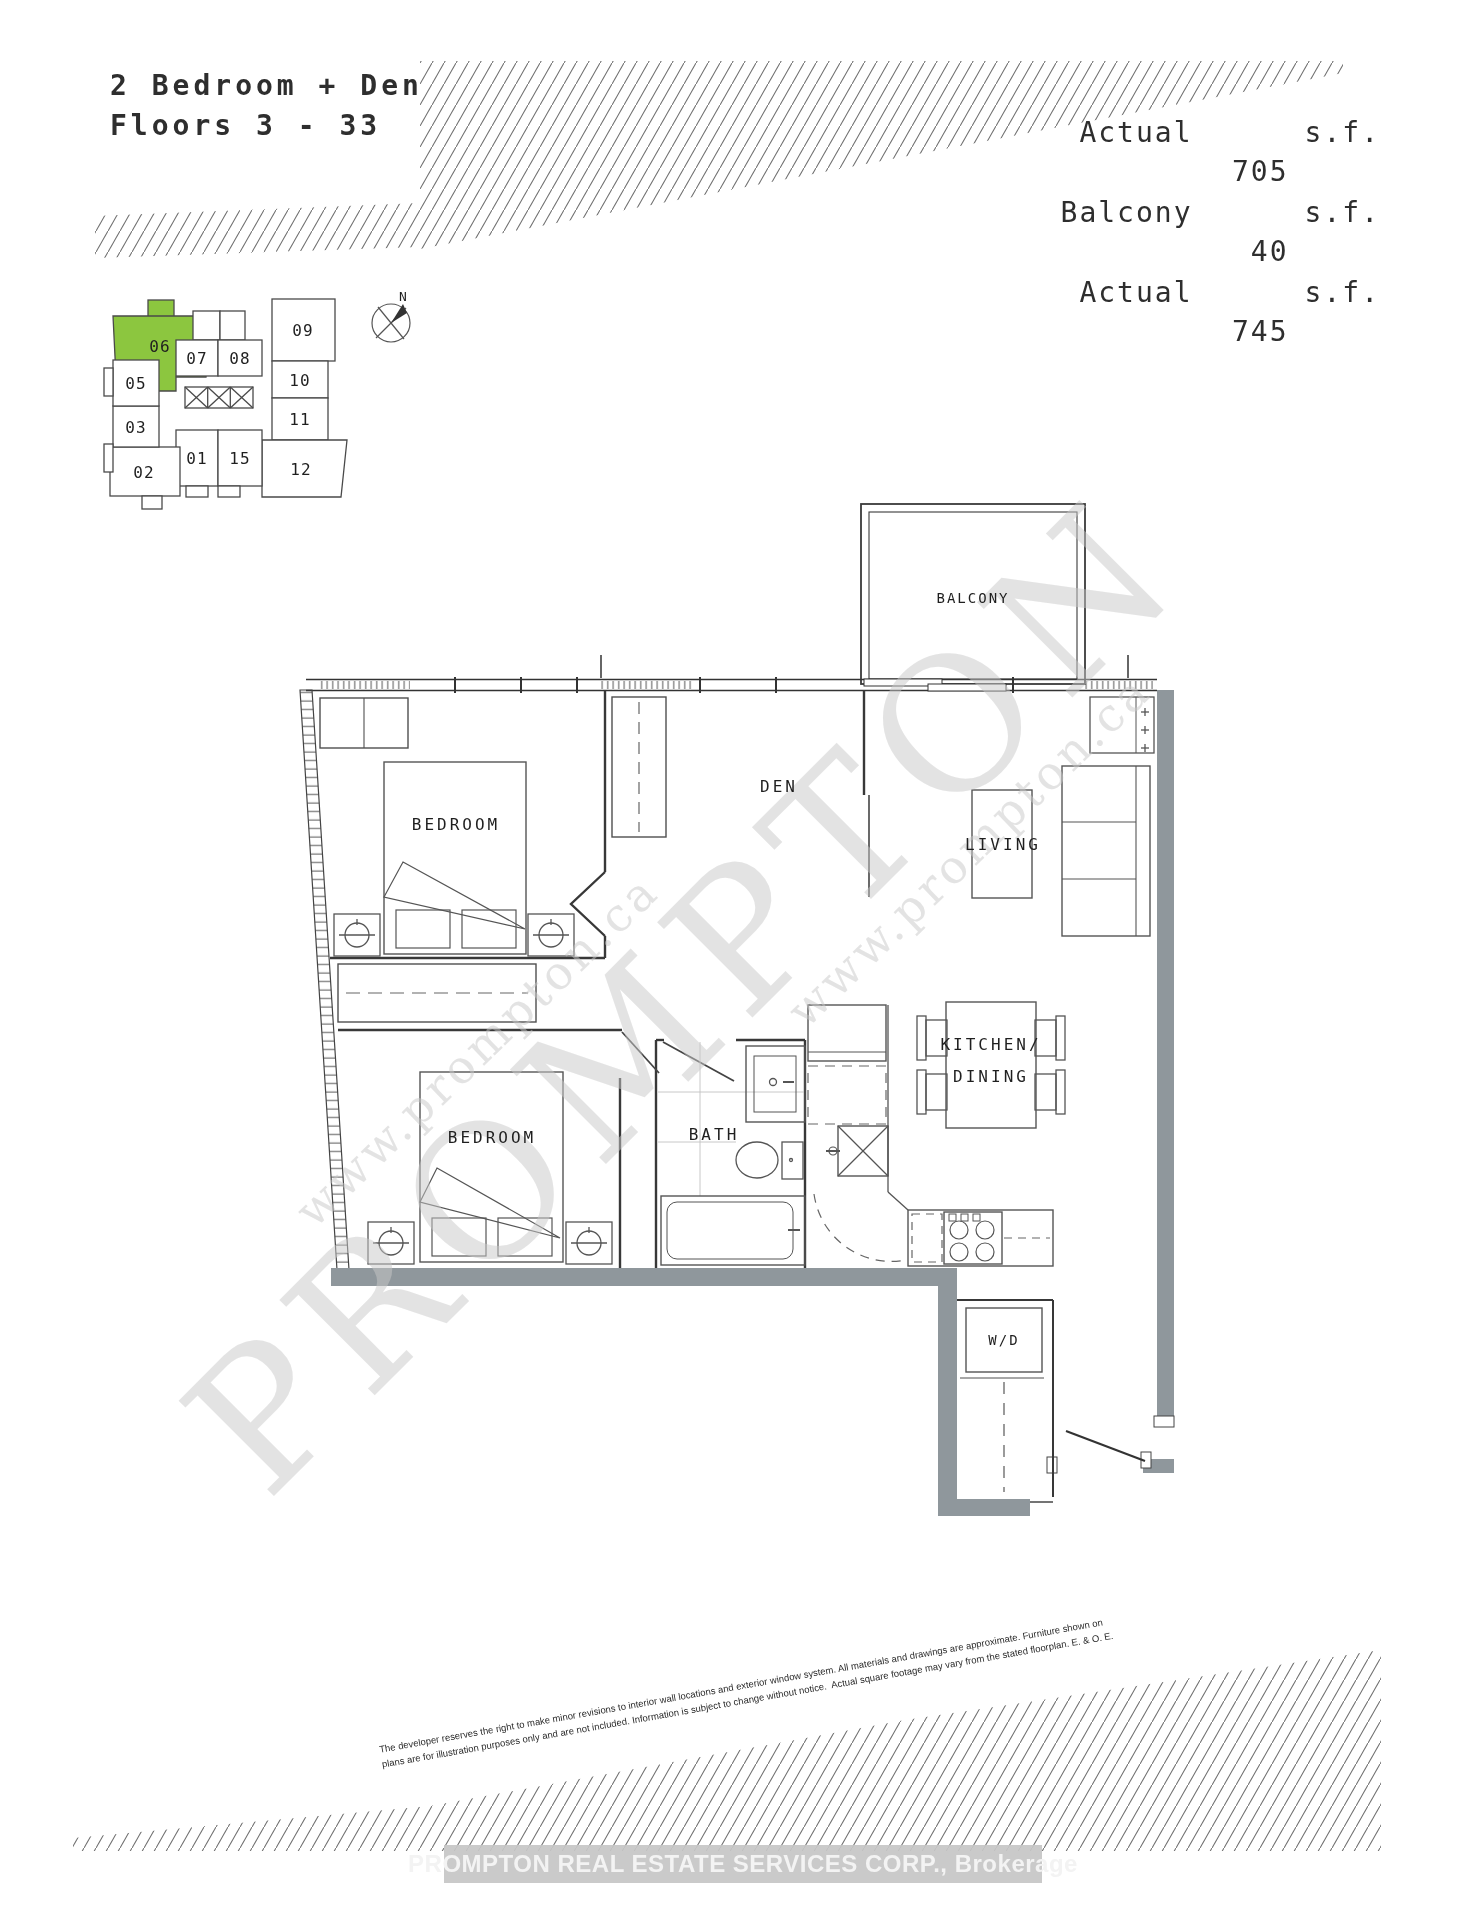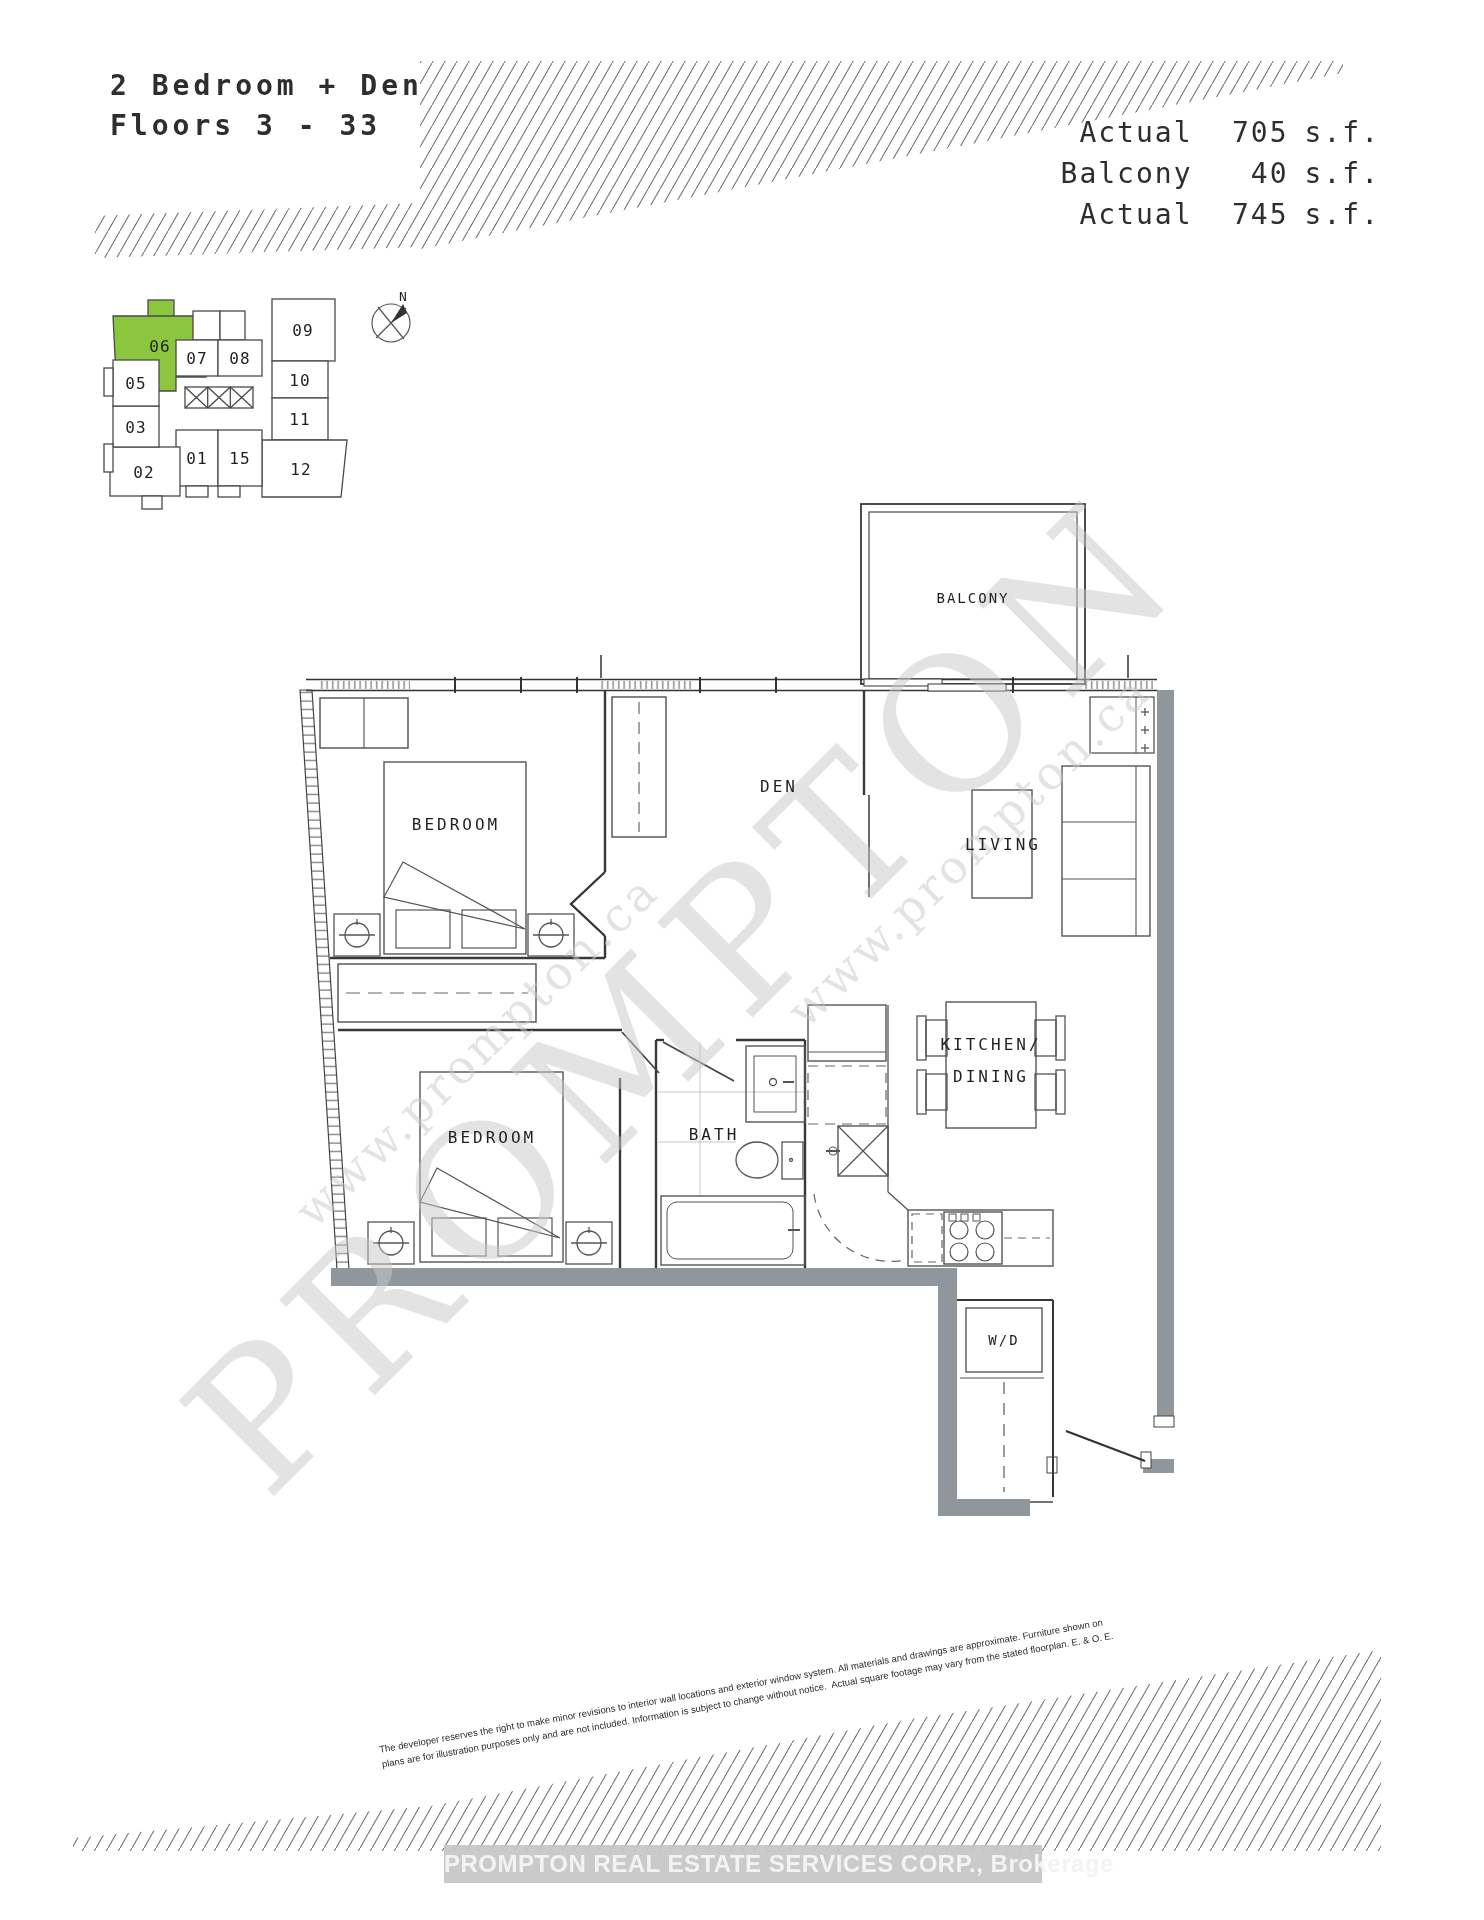--- a/index.html
+++ b/index.html
@@ -6,30 +6,30 @@
   .page{position:relative;width:1484px;height:1920px;background:#fff;overflow:hidden;
         font-family:"DejaVu Sans Mono",monospace;}
   svg.art{position:absolute;left:0;top:0;}
   
   .hdr-left{position:absolute;left:110px;top:66px;}
   .suite-title{font-size:33px;letter-spacing:6px;color:#8CC63F;line-height:40px;white-space:nowrap;}
   .hdr-sub{font-size:28px;letter-spacing:4px;color:#2e2e2e;line-height:40px;white-space:nowrap;font-weight:bold;}
   
   .hdr-right{position:absolute;left:896px;top:112px;width:484px;color:#2e2e2e;}
   .area-row{display:flex;justify-content:flex-end;font-size:28px;line-height:41px;letter-spacing:2px;white-space:pre;}
-  .area-val{display:inline-block;min-width:96px;text-align:right;}
+  .area-val{display:inline-block;min-width:96px;text-align:right;margin-top:39px;}
   .area-unit{display:inline-block;margin-left:16px;}
   
   .disclaimer{position:absolute;left:378px;top:1742px;width:810px;
       transform:rotate(-10deg);transform-origin:left top;
       font-family:"Liberation Sans",sans-serif;font-size:9.5px;color:#2b2b2b;}
   .disclaimer div{white-space:pre;line-height:15px;}
   
   .footer-band{position:absolute;left:444px;top:1845px;width:598px;height:38px;
-      background:rgba(198,198,198,0.93);display:flex;align-items:center;}
+      background:rgba(198,198,198,0.93);display:flex;align-items:center;justify-content:center;}
   .footer-band span{font-family:"Liberation Sans",sans-serif;font-weight:bold;font-size:24px;
       color:#f3f3f3;letter-spacing:0.5px;white-space:nowrap;}
   text{fill:#1f1f1f;}
   .rm{font-family:"DejaVu Sans Mono",monospace;font-size:16px;letter-spacing:3px;text-anchor:middle;}
   .rm-sm{font-family:"DejaVu Sans Mono",monospace;font-size:14px;letter-spacing:2px;text-anchor:middle;}
   .kp{font-family:"DejaVu Sans Mono",monospace;font-size:16px;letter-spacing:1px;text-anchor:middle;}
   .wm{font-family:"DejaVu Serif",serif;fill:#c9c9c9;opacity:0.5;text-anchor:middle;}
   .nlbl{font-family:"DejaVu Sans Mono",monospace;font-size:13px;text-anchor:middle;}
 </style>
 </head>

